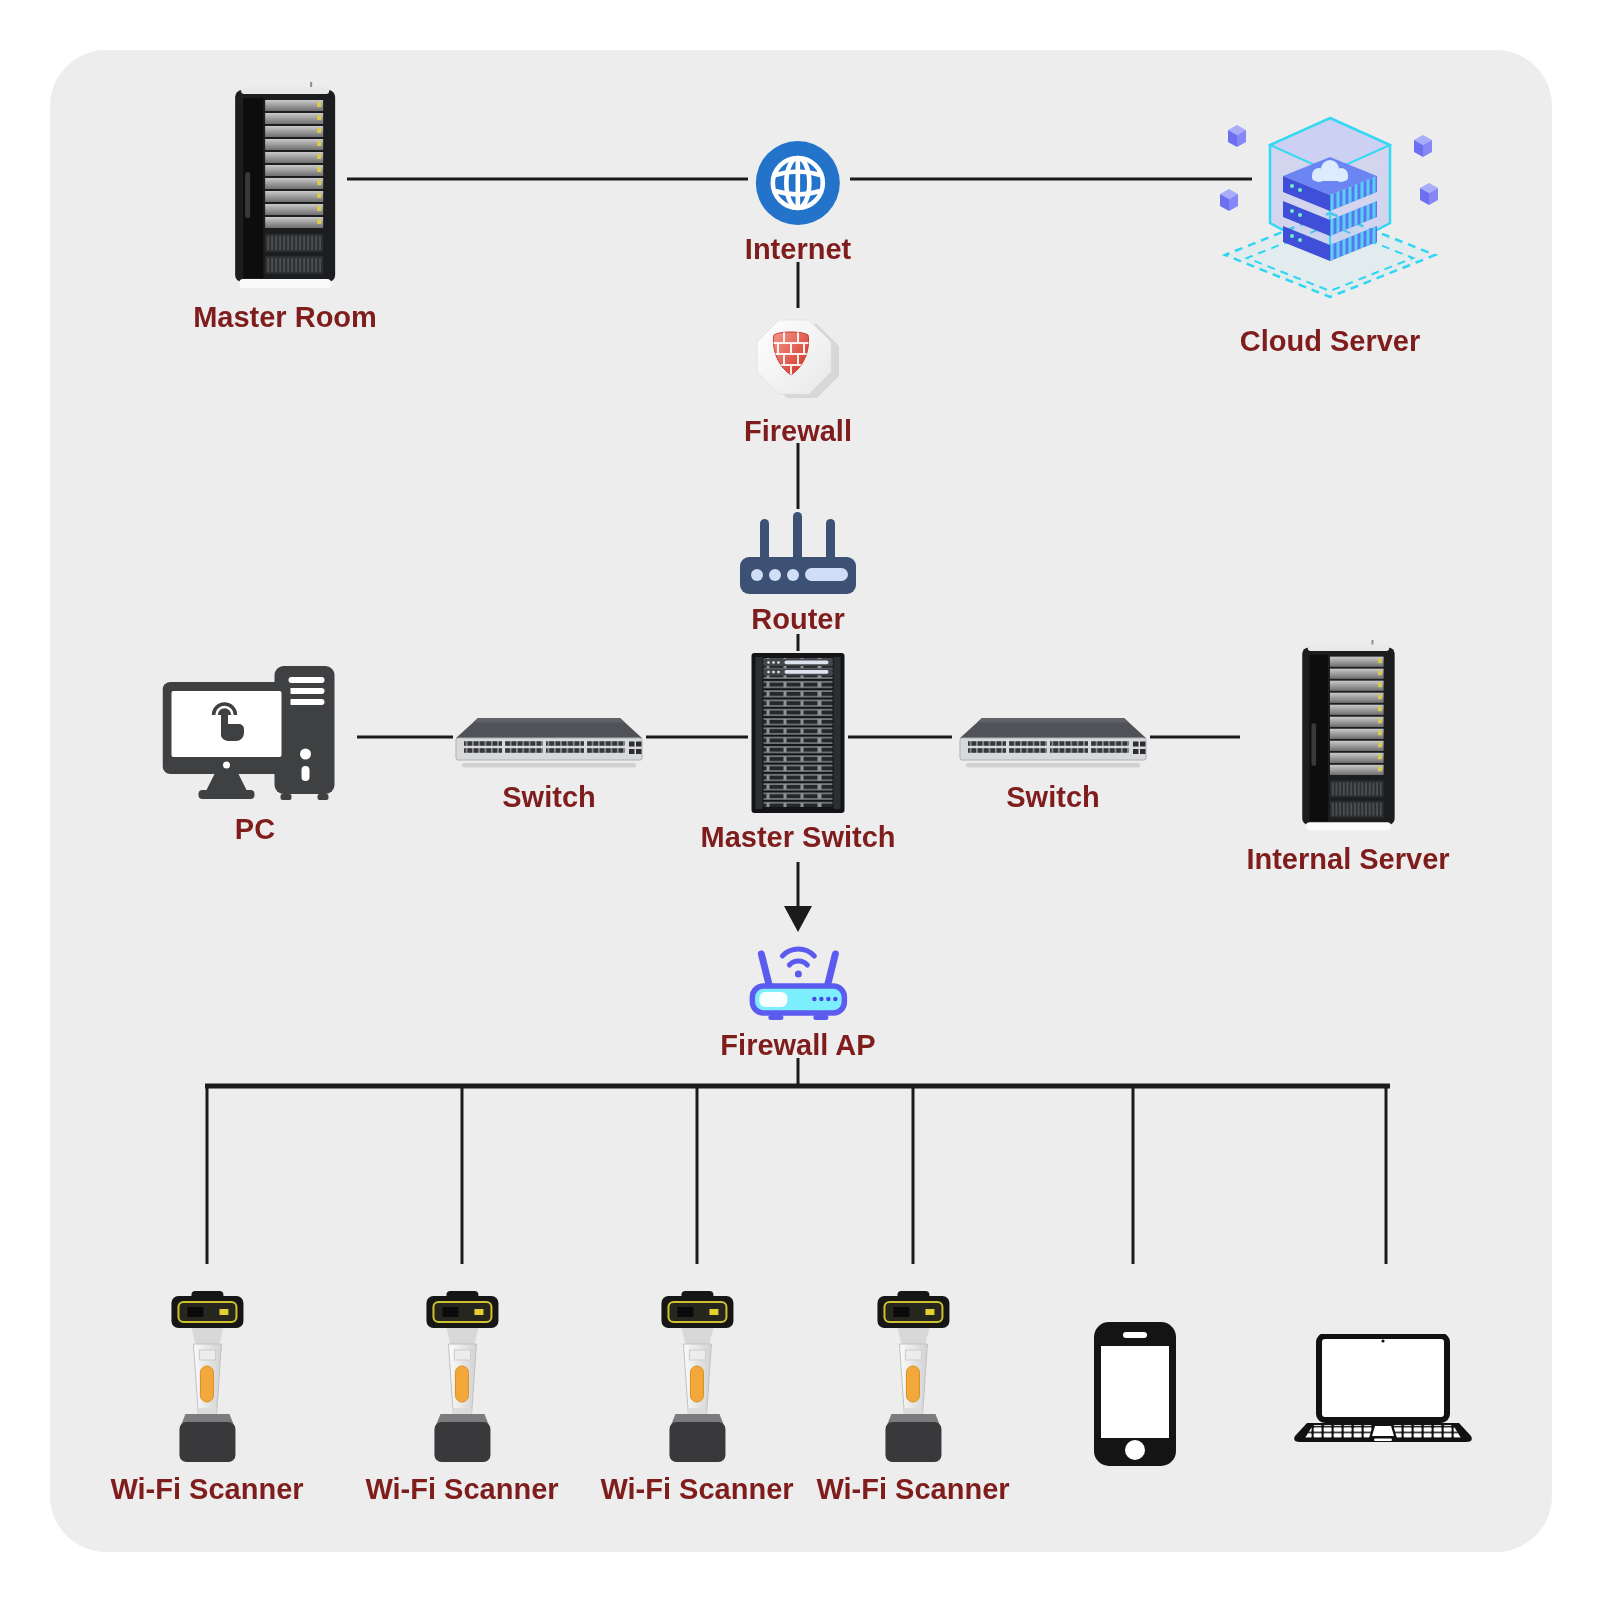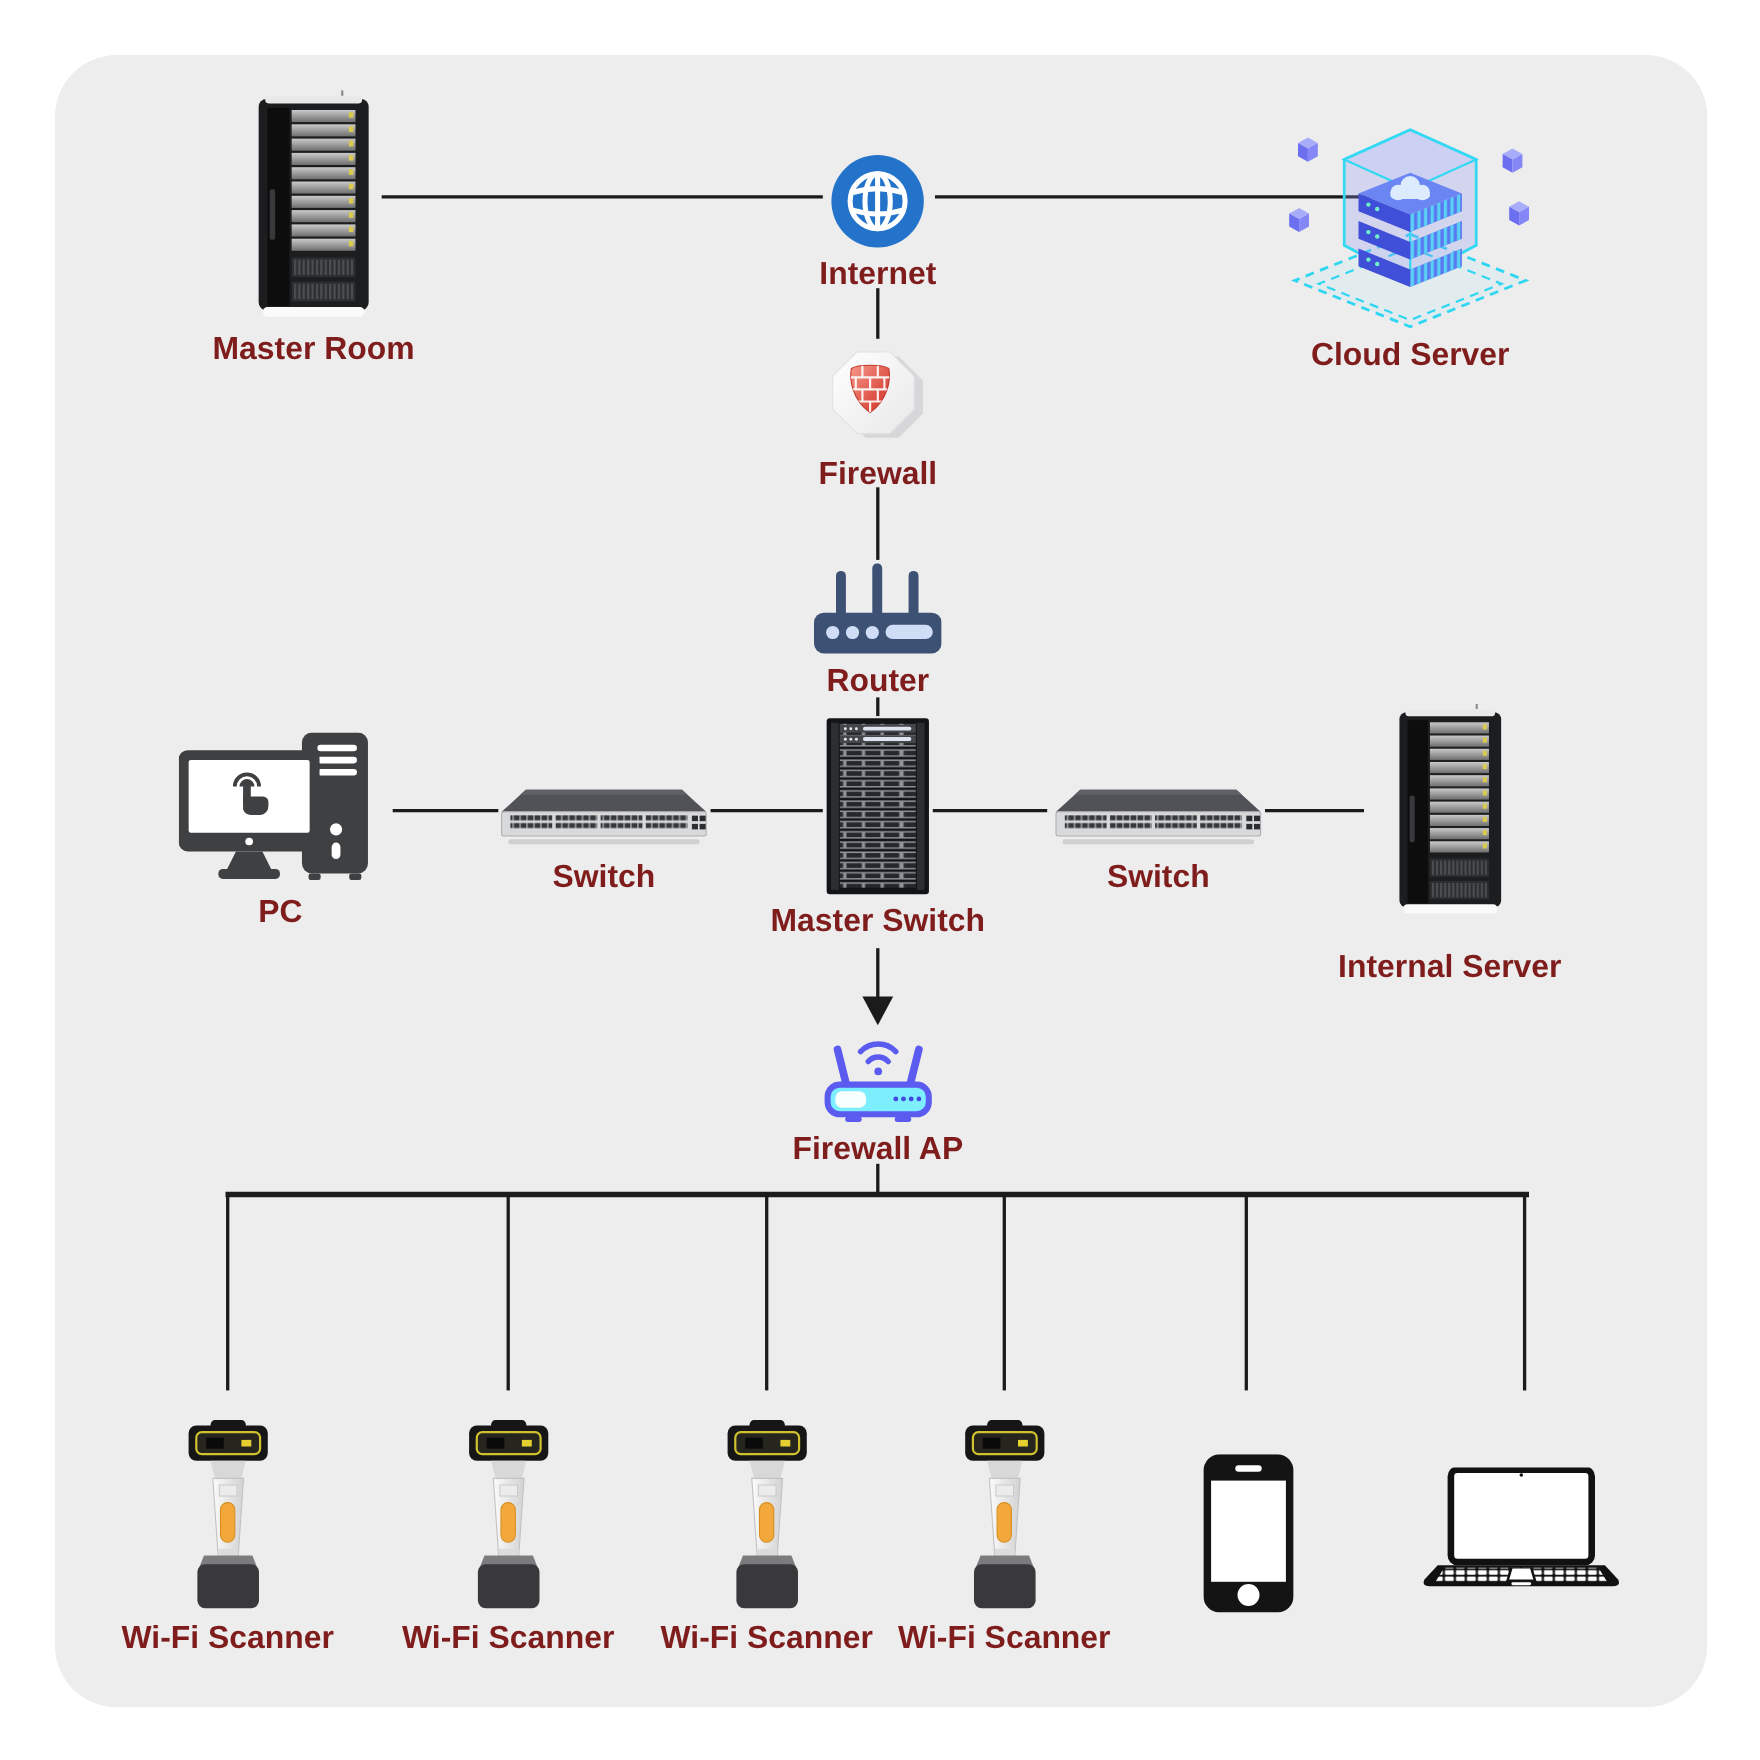--- a/index.html
+++ b/index.html
@@ -98,21 +98,21 @@
         <circle cx="43" cy="43" r="25"></circle>
         <ellipse cx="43" cy="43" rx="11.5" ry="25"></ellipse>
         <line x1="43" y1="18" x2="43" y2="68"></line>
         <path d="M20.5,35 Q43,28 65.5,35"></path>
         <path d="M20.5,51 Q43,58 65.5,51"></path>
       </g>
     </svg>
     <div class="label">Internet</div>
   </div>
 
-  <div class="node" style="left:1282px;top:105px;">
+  <div class="node" style="left:1330px;top:105px;gap:18px;">
     <svg class="icon" width="230" height="195" viewBox="0 0 230 195">
       <defs>
         <pattern id="stripeP" width="6" height="16" patternUnits="userSpaceOnUse">
           <rect x="1.5" width="3" height="16" fill="#59e0f5"></rect>
         </pattern>
       </defs>
 
       <polygon points="115,108 220,150 115,192 10,150" fill="rgba(47,214,242,0.05)" stroke="#2fd6f2" stroke-width="2.5" stroke-dasharray="8 6"></polygon>
       <polygon points="115,120 198,153 115,186 32,153" fill="none" stroke="#2fd6f2" stroke-width="2" stroke-dasharray="8 6"></polygon>
 
@@ -309,21 +309,21 @@
       <rect x="133" y="28.5" width="38" height="14" fill="url(#portP)"></rect>
       <rect x="175" y="29.5" width="5.5" height="5" fill="#2c2d30"></rect>
       <rect x="182" y="29.5" width="5.5" height="5" fill="#2c2d30"></rect>
       <rect x="175" y="37" width="5.5" height="5" fill="#2c2d30"></rect>
       <rect x="182" y="37" width="5.5" height="5" fill="#2c2d30"></rect>
       <rect x="8" y="51" width="174" height="4.5" rx="2" fill="#000000" opacity="0.12"></rect>
     </svg>
     <div class="label">Switch</div>
   </div>
 
-  <div class="node" style="left:1318px;top:640px;gap:20px;">
+  <div class="node" style="left:1348px;top:640px;">
     <svg class="icon" width="100" height="196" viewBox="0 0 108 212">
       <line x1="80" y1="0" x2="80" y2="10" stroke="#8a8a8a" stroke-width="2"></line>
       <rect x="4" y="8" width="100" height="192" rx="7" fill="#1c1d1f"></rect>
       <rect x="10" y="5" width="88" height="7" rx="3" fill="#e9e9e9"></rect>
       <rect x="12" y="16" width="20" height="180" fill="#0d0d0e"></rect>
       <rect x="14" y="90" width="5" height="46" rx="2" fill="#39393b"></rect>
       <g>
         <rect x="34" y="18" width="58" height="11" fill="url(#slatG)"></rect>
           <rect x="86" y="20" width="4" height="5" fill="#d9cb4e"></rect>
         <rect x="34" y="31" width="58" height="11" fill="url(#slatG)"></rect>

